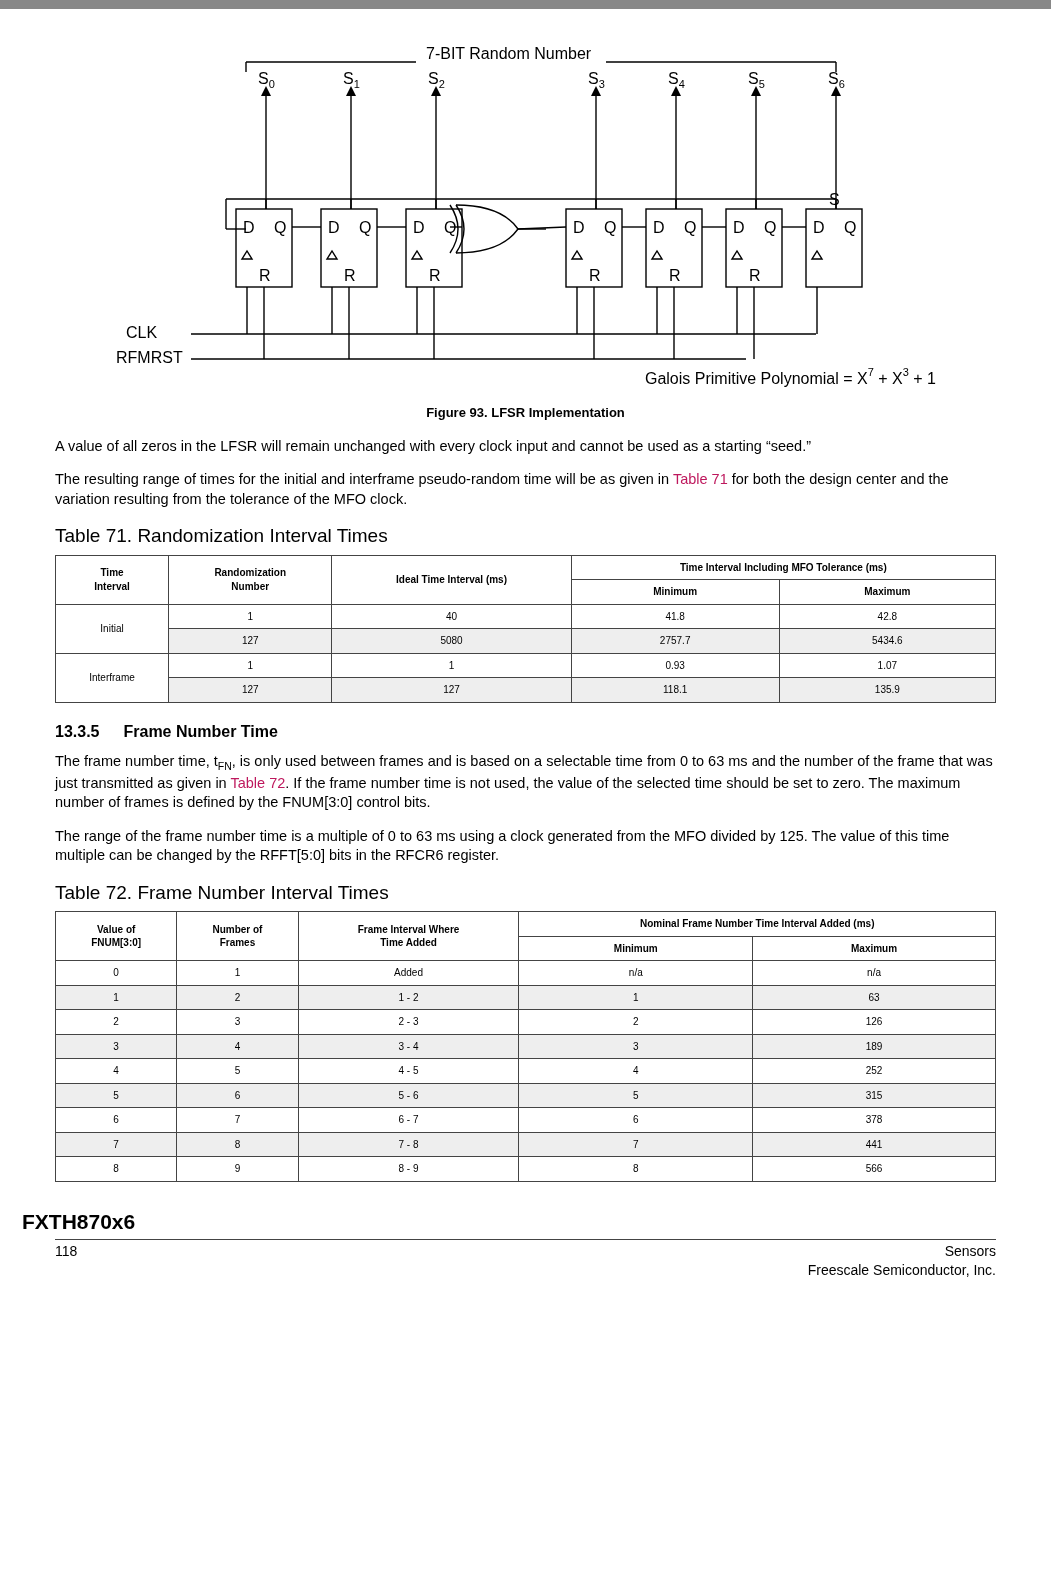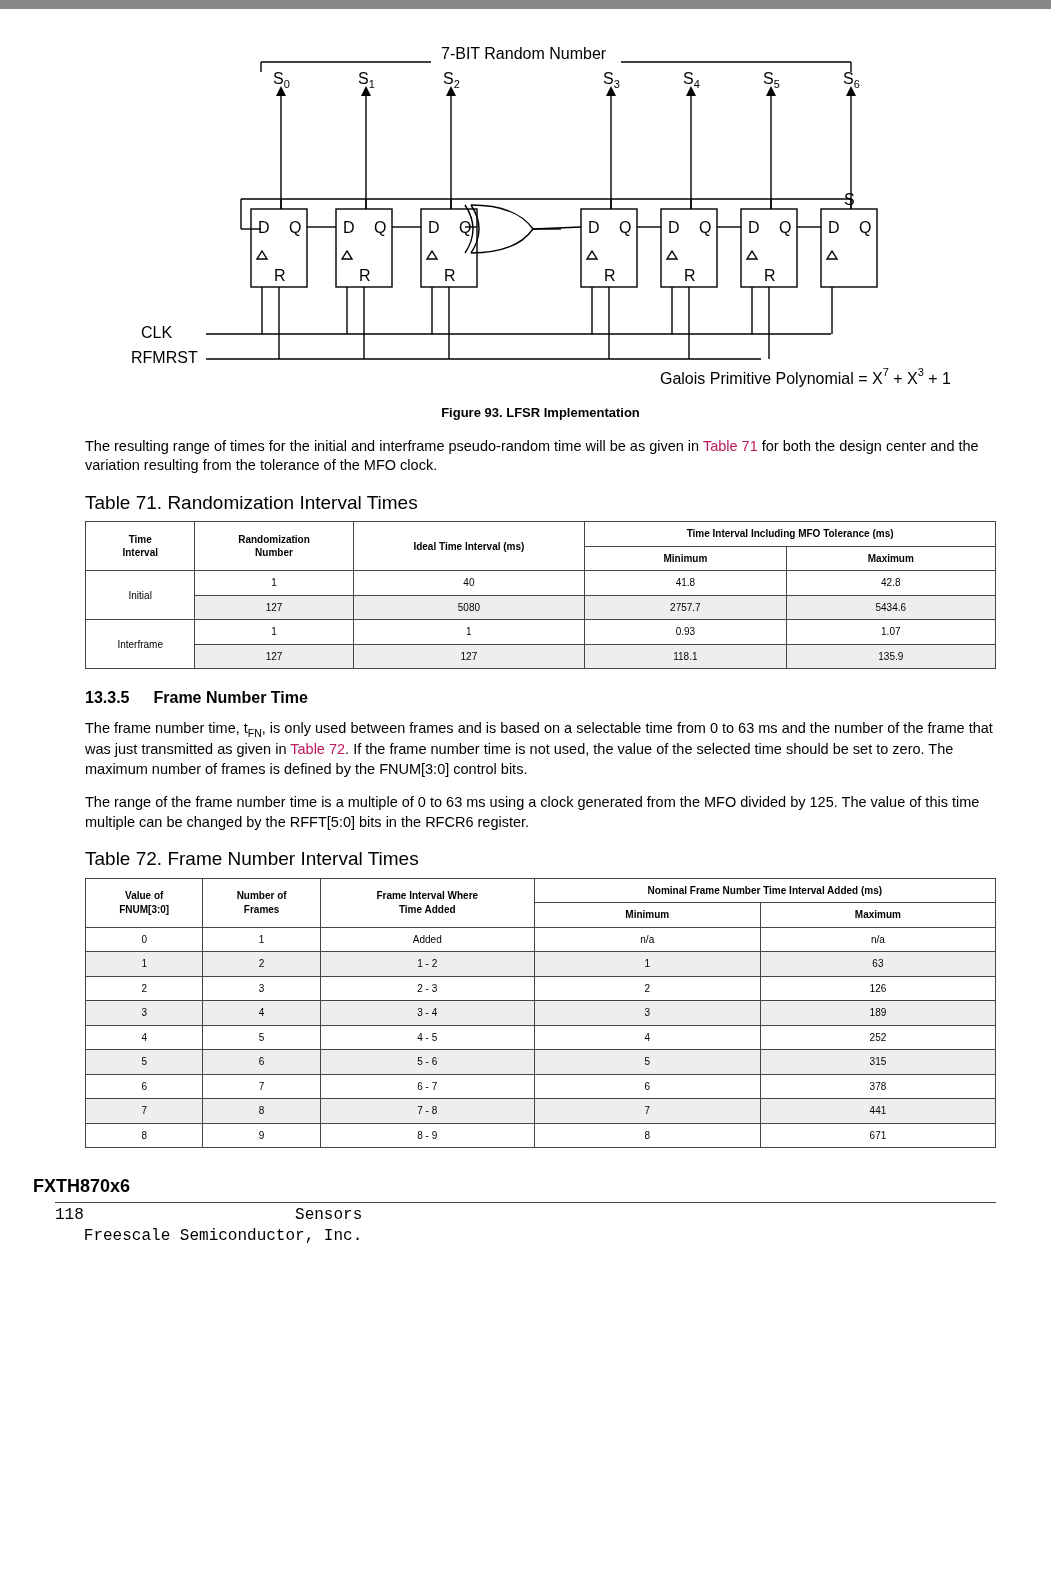--- a/index.html
+++ b/index.html
@@ -12,21 +12,21 @@
     margin: 0 auto;
     position: relative;
     line-height: 1.35;
   }
   .top-bar {
     width: 100%;
     height: 9px;
     background: #888;
   }
   .content {
-    padding: 20px 55px 10px 85px;
+    padding: 20px 55px 10px 55px;
   }
   .fig-area {
     margin: 5px 0 15px 0;
   }
   .fig-svg { display: block; margin: 0 auto; }
   .fig-caption {
     text-align: center;
     font-weight: bold;
     font-size: 13px;
     margin: 10px 0 14px 0;
@@ -61,34 +61,34 @@
 
   h2.section-h {
     font-size: 16px;
     font-weight: bold;
     margin: 18px 0 10px 0;
   }
   .sec-num { margin-right: 24px; }
   .sub { font-size: 10.5px; vertical-align: sub; }
   .footer-prod {
     font-weight: bold;
-    font-size: 18px;
+    font-size: 21px;
     margin-top: 16px;
-    padding: 0 33px;
+    padding: 0 22px;
   }
   hr.footer-rule {
     border: none;
     border-top: 1px solid #444;
     margin: 3px 55px 0 55px;
   }
   .footer-bottom {
     display: flex;
+    justify-content: space-between;
     padding: 2px 55px 10px 55px;
-    font-size: 16px;
-    font-family: Liberation Mono, monospace;
+    font-size: 14px;
   }
   .footer-right { text-align: right; }
 </style>
 </head>
 <body>
 
 <div class="top-bar"></div>
 
 <div class="content">
 
@@ -217,20 +217,21 @@
       <text x="0" y="329" class="tlabel" text-anchor="start">RFMRST</text>
 
       <text x="820" y="350" class="tlabel" text-anchor="end">
         <tspan>Galois Primitive Polynomial = X</tspan><tspan dy="-8" font-size="11">7</tspan><tspan dy="8"> + X</tspan><tspan dy="-8" font-size="11">3</tspan><tspan dy="8"> + 1</tspan>
       </text>
     </svg>
 
     <div class="fig-caption">Figure 93. LFSR Implementation</div>
   </div>
 
+  <p class="body-text">A value of all zeros in the LFSR will remain unchanged with every clock input and cannot be used as a starting “seed.”</p>
 
   <p class="body-text">
     <span>The resulting range of times for the initial and interframe pseudo-random time will be as given in </span><span class="link-blue">Table 71</span><span> for both the design center and the variation resulting from the tolerance of the MFO clock.</span>
   </p>
 
   <div class="table-title">Table 71. Randomization Interval Times</div>
   <table class="data">
     <thead>
       <tr>
         <th rowspan="2"><span>Time<br>Interval</span></th>
@@ -352,21 +353,21 @@
           <td>8</td>
           <td>7 - 8</td>
           <td>7</td>
           <td>441</td>
         </tr>
         <tr>
           <td>8</td>
           <td>9</td>
           <td>8 - 9</td>
           <td>8</td>
-          <td>671</td>
+          <td>566</td>
         </tr>
       </tbody>
   </table>
 
 </div>
 
 <div class="footer-prod">FXTH870x6</div>
 <hr class="footer-rule">
 <div class="footer-bottom">
   <div>118</div>

